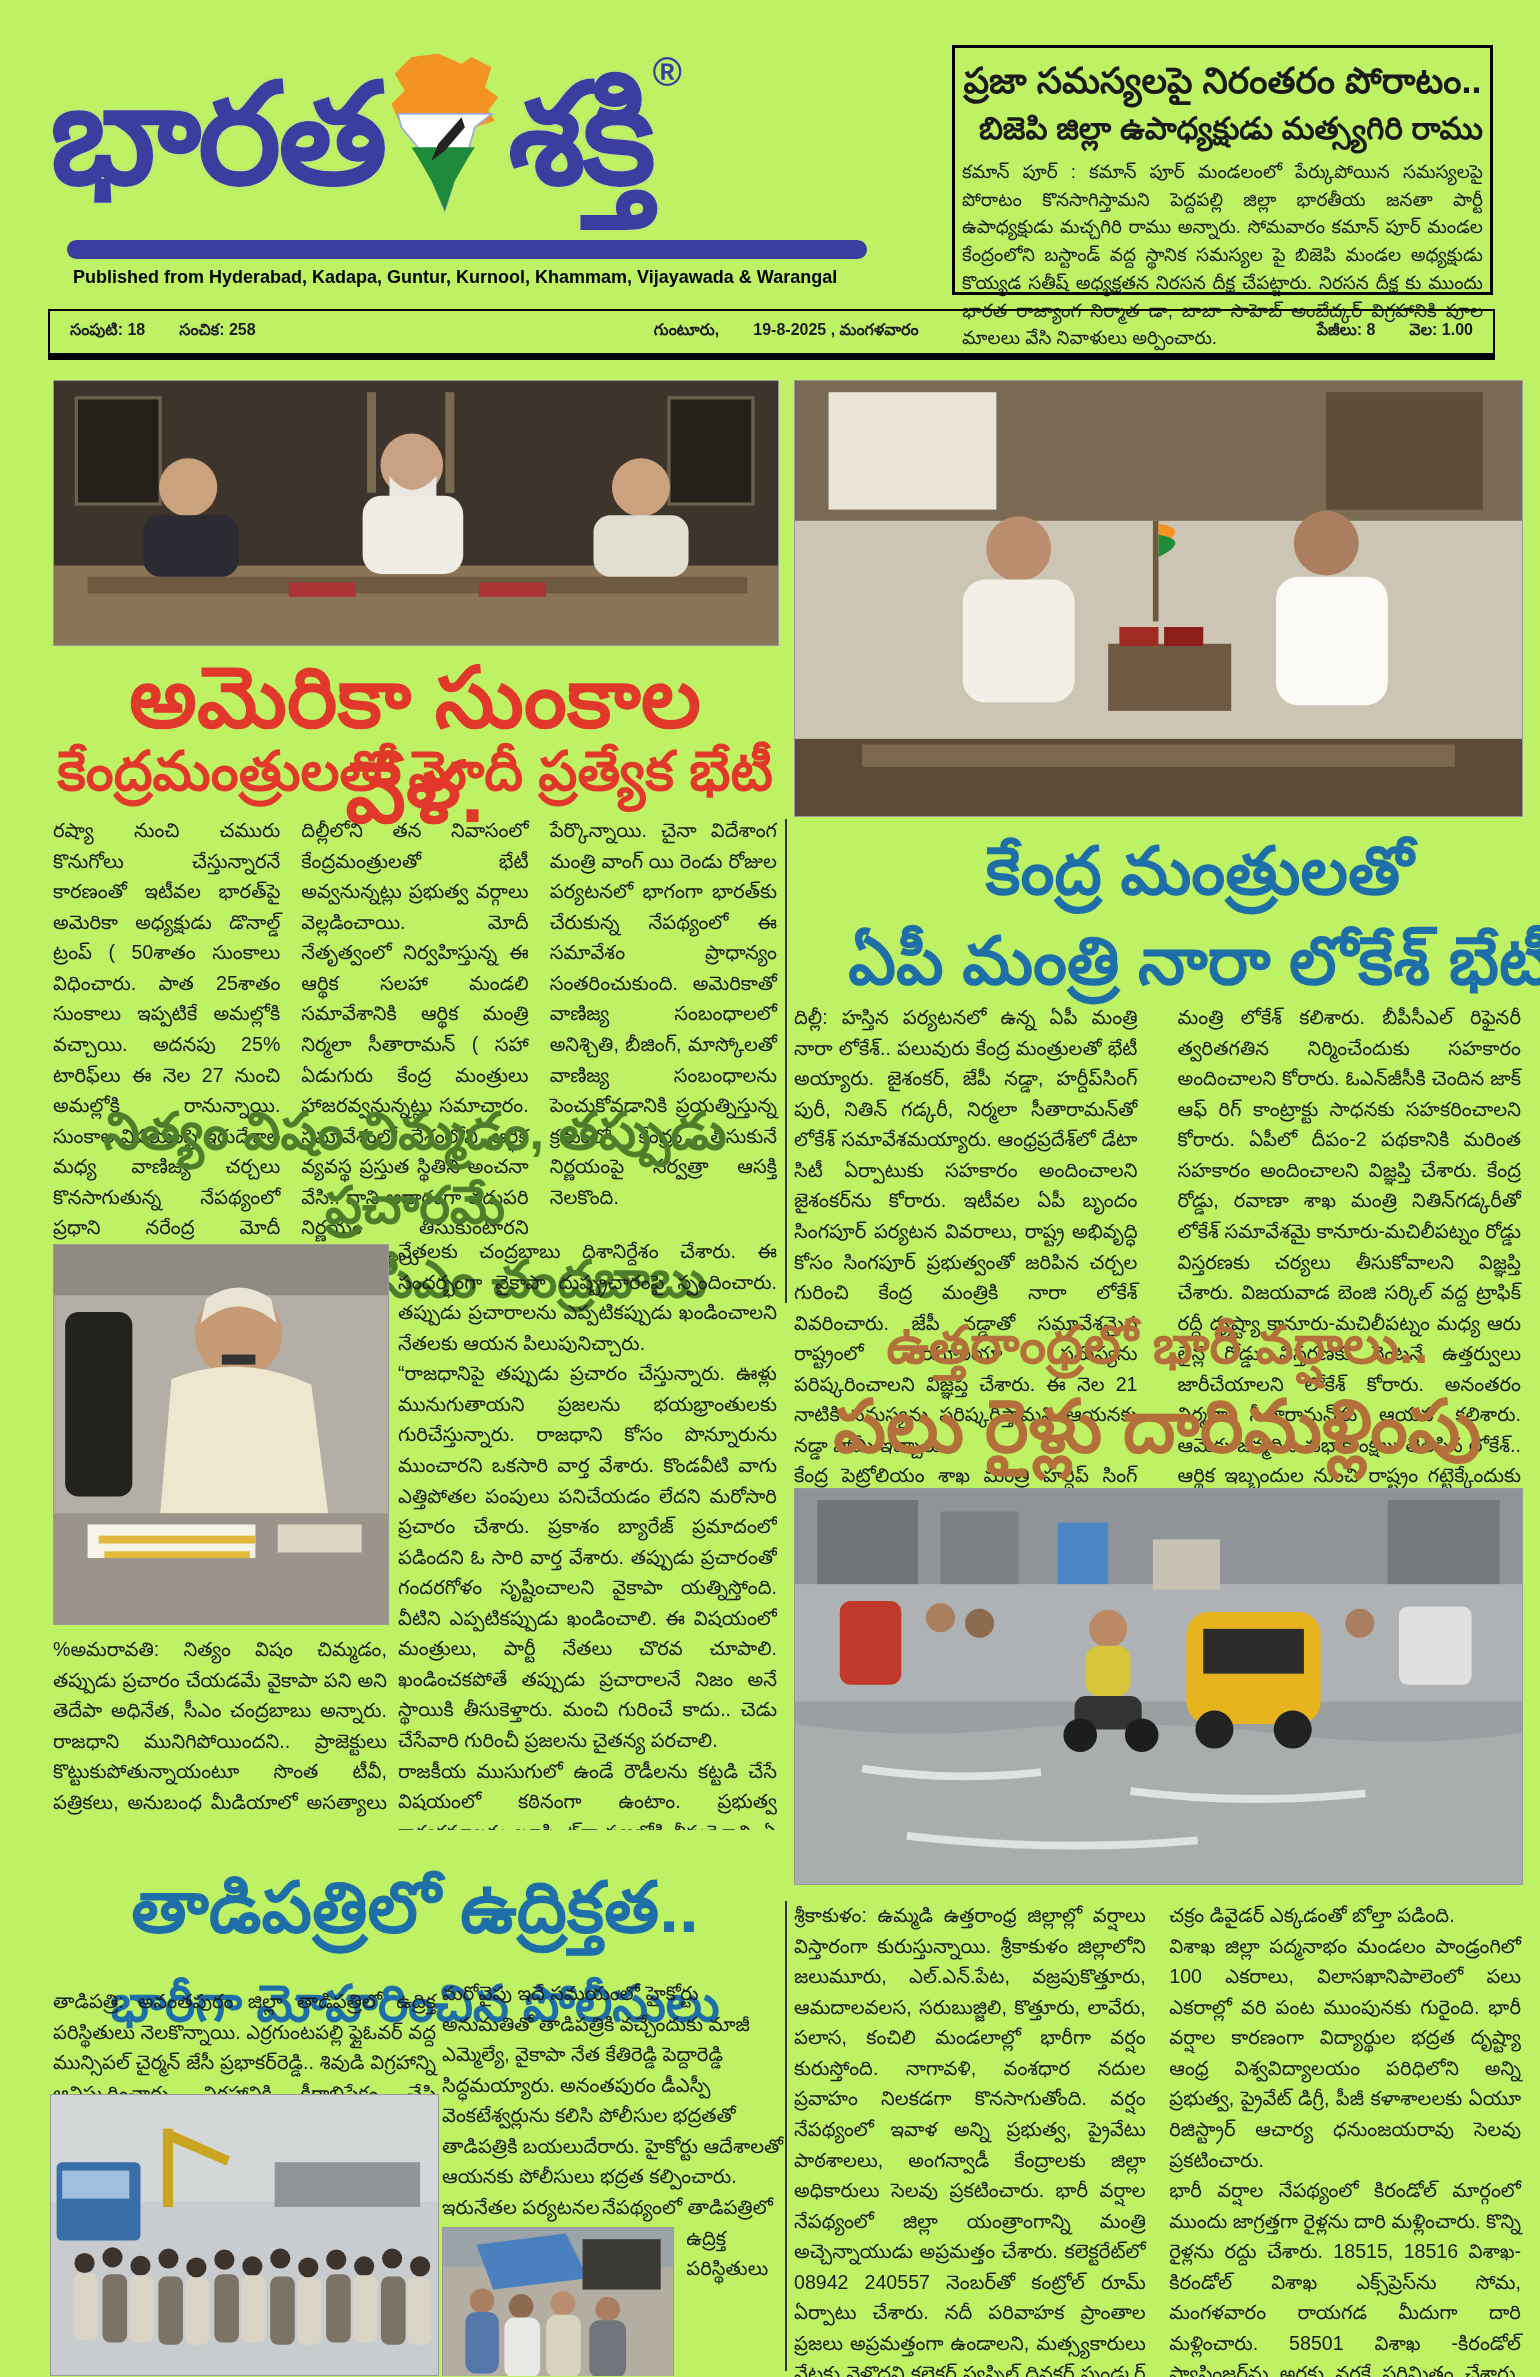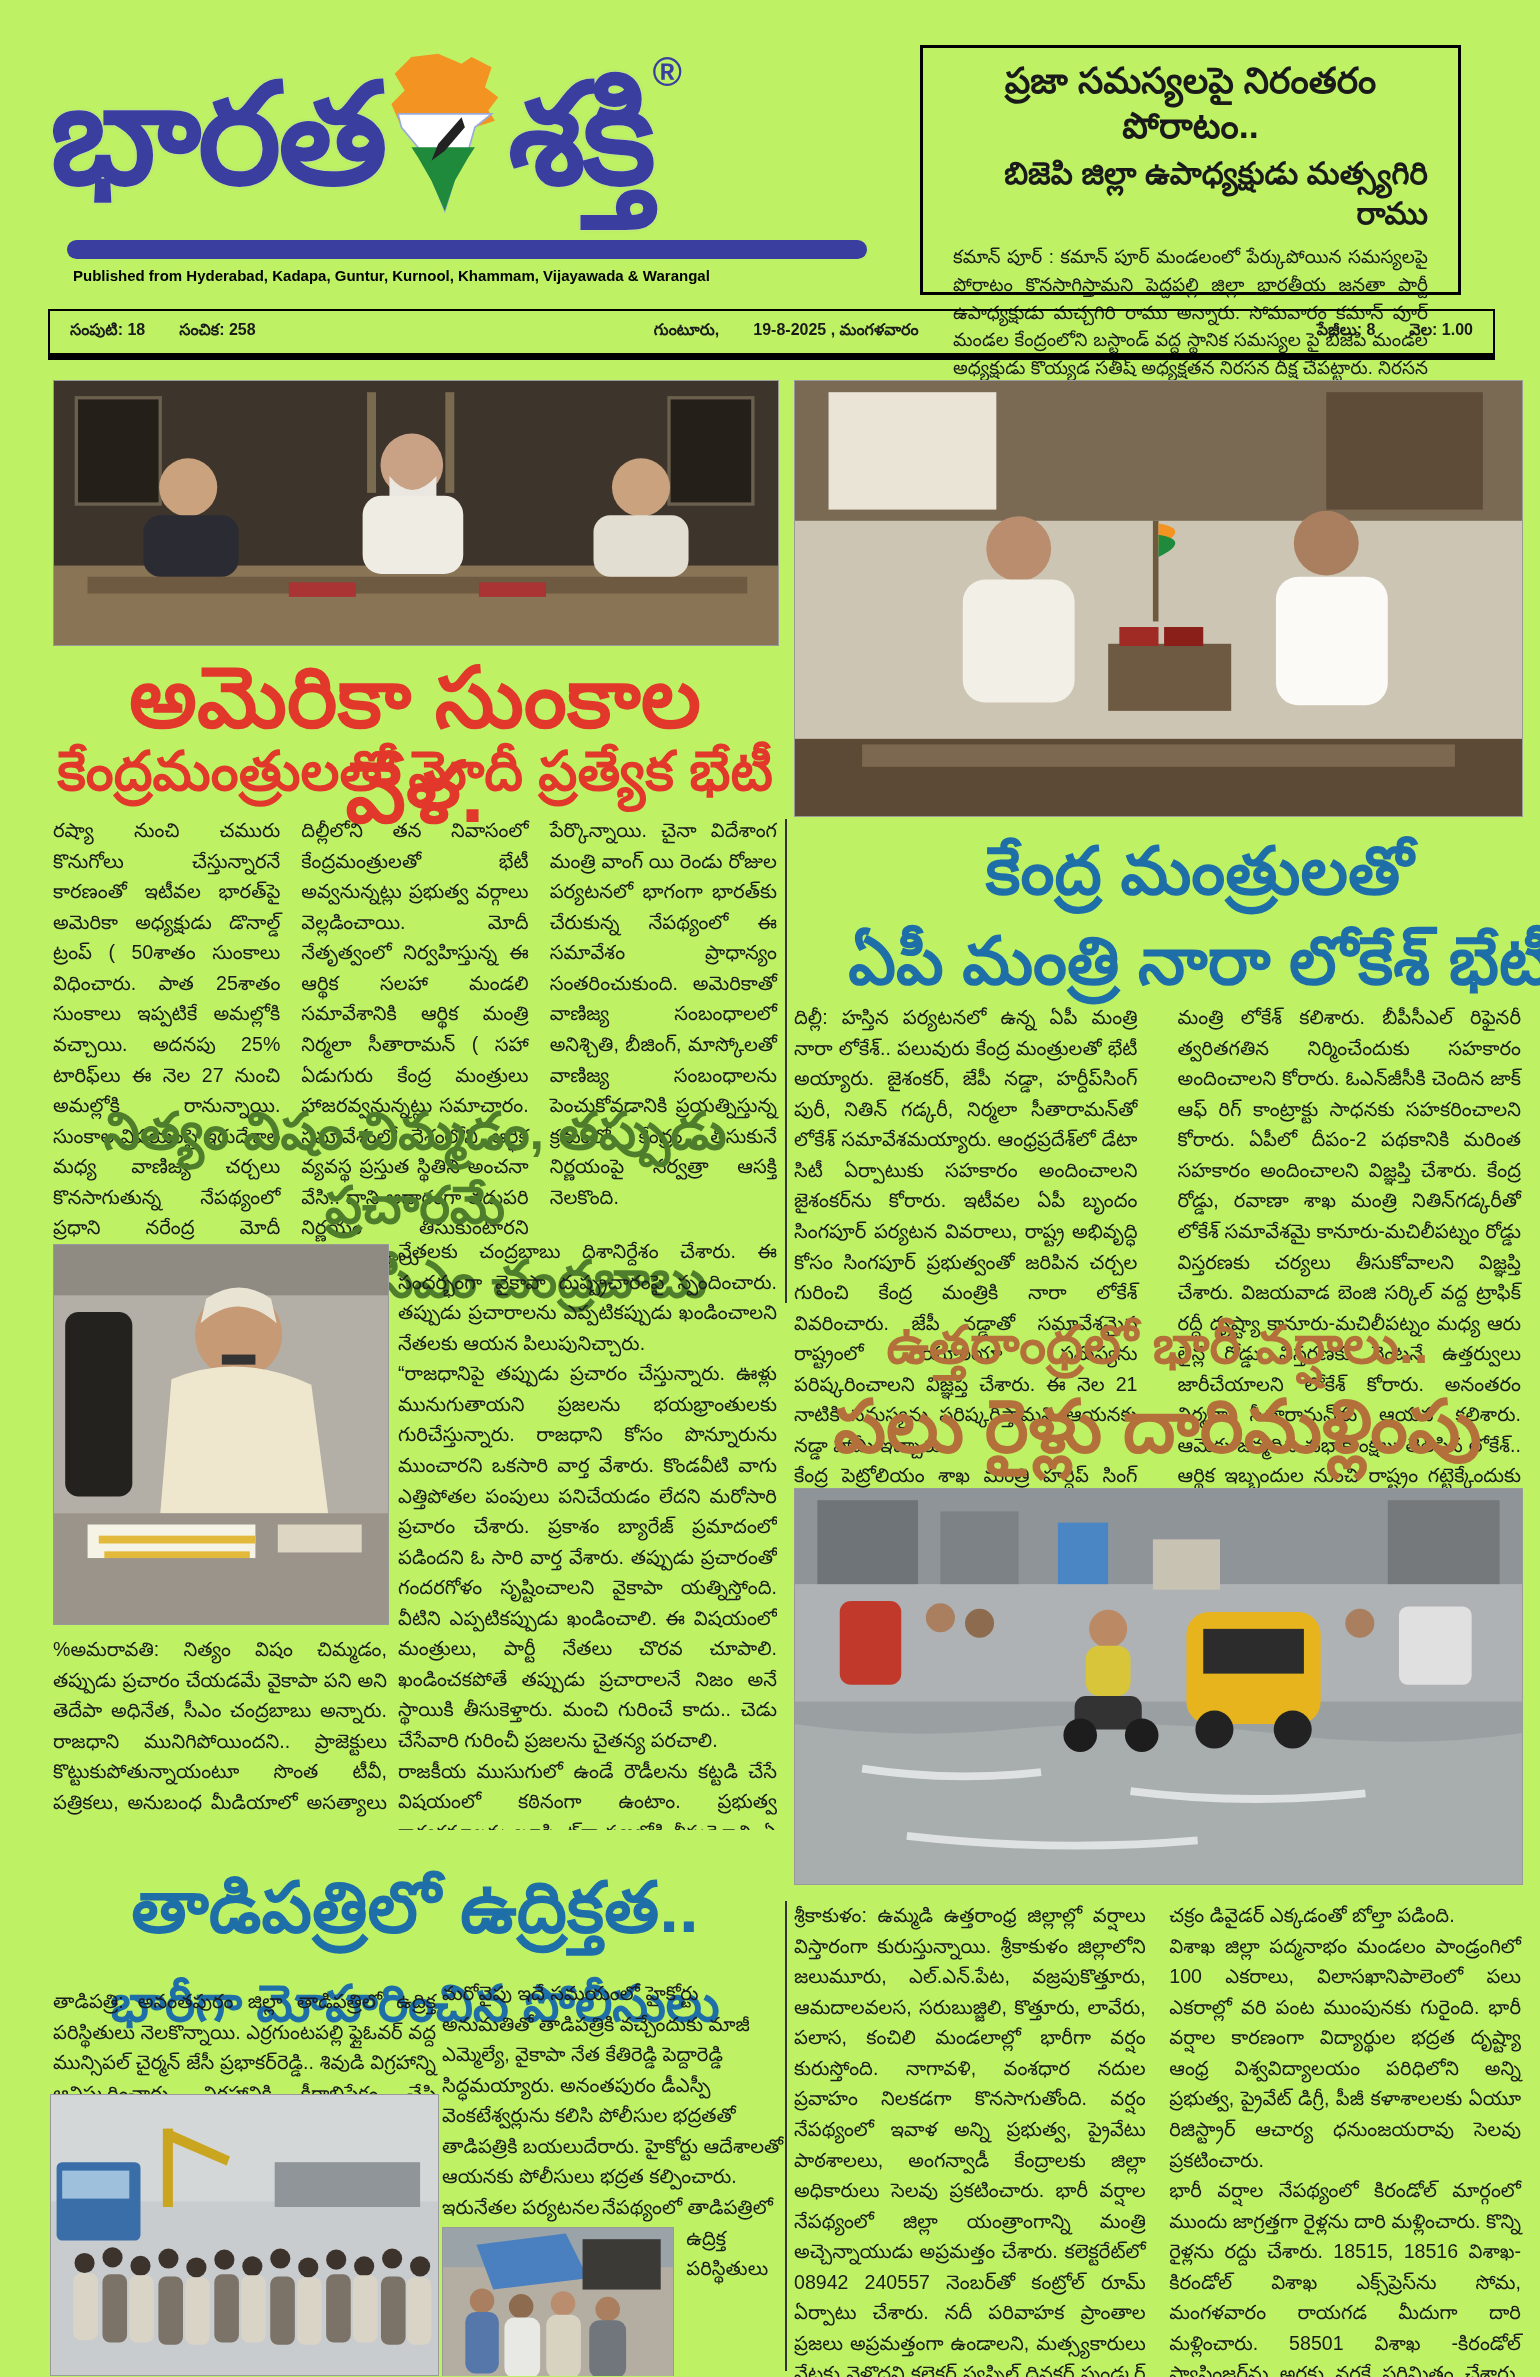--- a/index.html
+++ b/index.html
@@ -6,24 +6,24 @@
   #sheet{position:relative;width:1541px;height:2377px;background:#bef264;
          font-family:"Liberation Sans",sans-serif;color:#1a1a1a;overflow:hidden;}
   .abs{position:absolute;}
   
   #logo-row{left:50px;top:22.4px;width:917px;height:224px;display:flex;align-items:center;}
   .logo-word{font-size:141px;font-weight:bold;color:#3a3e9e;line-height:1;
              text-shadow:0 0 1.1px #fff, 0 0 3.4px #3a3e9e22;letter-spacing:-3.4px;}
   #logo-map{width:117px;height:162px;margin:0 3.4px;flex:0 0 auto;}
   #logo-reg{font-size:40px;font-weight:bold;color:#3a3e9e;align-self:flex-start;margin-top:28px;}
   #logo-bar{left:67px;top:240px;width:800px;height:19px;background:#3a3e9e;border-radius:10px;}
-  #published-line{left:73px;top:267px;width:872px;font-size:15px;font-weight:bold;color:#000;}
-  
-  #top-box{left:920px;top:45px;width:541px;height:250px;border:3.4px solid #000;
-           padding:10px 30px;box-sizing:border-box;text-align:center;}
+  #published-line{left:73px;top:267px;width:872px;font-size:18px;font-weight:bold;color:#000;}
+  
+  #top-box{left:952px;top:45px;width:541px;height:250px;border:3.4px solid #000;
+           padding:10px 7px;box-sizing:border-box;text-align:center;}
   #top-box-headline{font-size:36px;font-weight:bold;line-height:1.25;}
   #top-box-subheadline{font-size:31px;font-weight:bold;line-height:1.3;margin-top:5.6px;text-align:right;}
   #top-box-body{font-size:18.5px;line-height:1.5;text-align:justify;margin-top:9px;}
   
   #dateline{left:48px;top:309px;width:1447px;height:51px;border:2.2px solid #000;border-bottom:7.8px solid #000;
             box-sizing:border-box;display:flex;align-items:center;justify-content:space-between;
             padding:0 20px;font-size:16px;font-weight:bold;}
   .date-group{display:flex;gap:34px;}
   
   .photo{background:#cfcac0;overflow:hidden;border:0.6px solid #999;}

